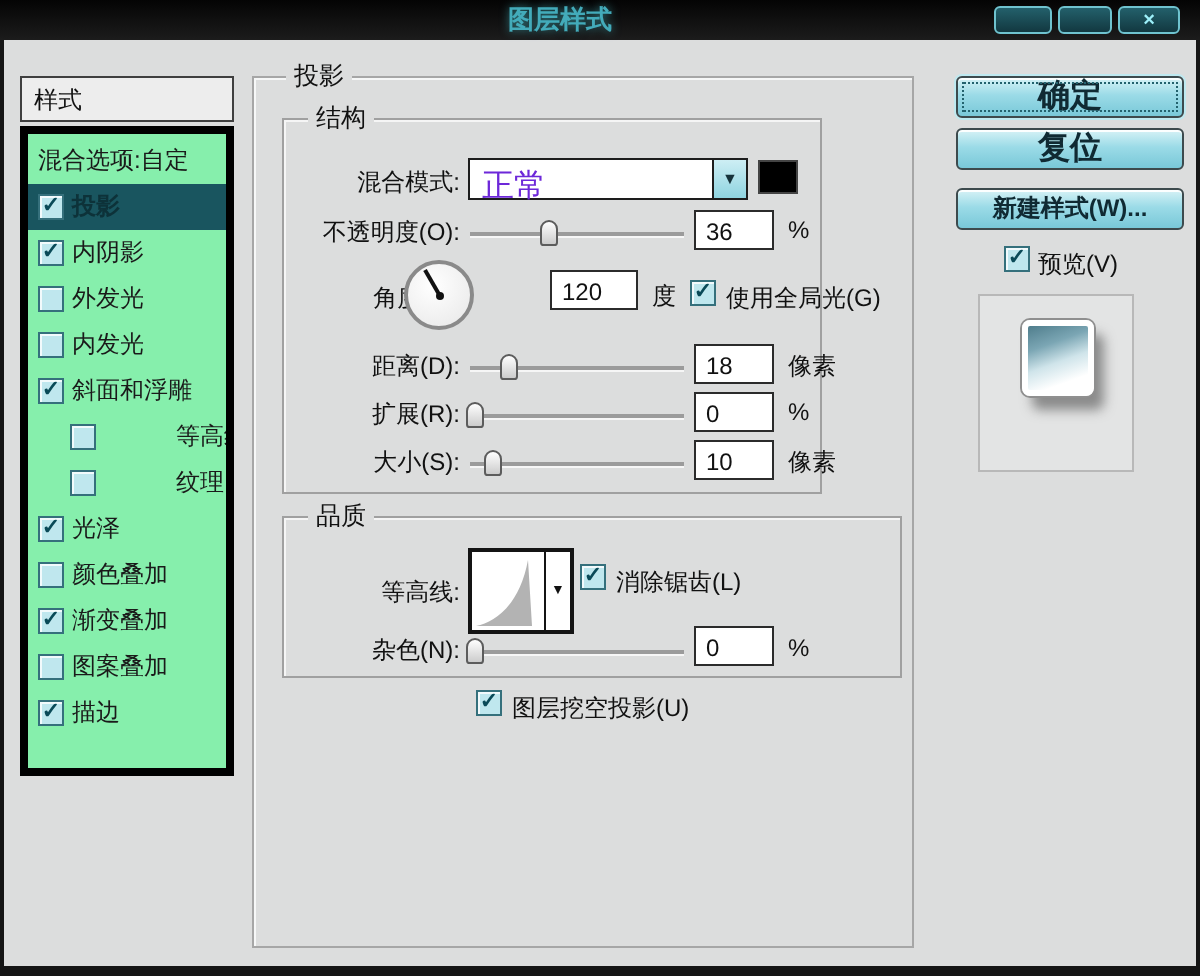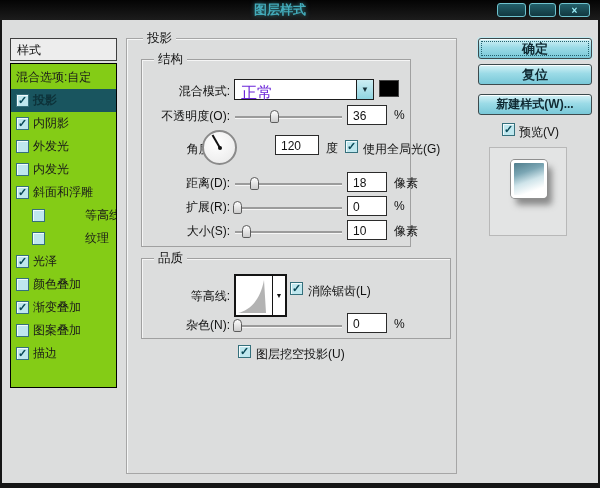--- a/index.html
+++ b/index.html
@@ -15,21 +15,21 @@
           display:flex;align-items:center;justify-content:center;box-sizing:border-box;}
   #btn-min{left:497px;width:29px}
   #btn-max{left:529px;width:27px}
   #btn-close{left:559px;width:31px}
   #bottom-strip{position:absolute;left:0;bottom:0;width:600px;height:5px;background:#151515;}
   
   #style-header{position:absolute;left:10px;top:38px;width:107px;height:23px;box-sizing:border-box;
                 border:1px solid #3f3f3f;background:#ededed;}
   #style-header span{display:block;margin:3px 0 0 6px;font-size:12px;color:#111;}
   #style-list{position:absolute;left:10px;top:63px;width:107px;height:325px;box-sizing:border-box;
-              border:1px solid #000000;background:#84cc16;padding-top:2px;overflow:hidden;}
+              border:4px solid #000000;background:#86efac;padding-top:2px;overflow:hidden;}
   .s-item{height:23px;display:flex;align-items:center;padding-left:5px;gap:4px;box-sizing:border-box;}
   .s-item.ind{padding-left:21px;gap:40px;}
   .s-item.sel{background:#19555f;}
   .s-label{font-size:12px;color:#1a1a1a;white-space:nowrap;}
   .sel .s-label{color:#0d3239;font-weight:bold;}
   
   .cb{display:inline-flex;align-items:center;justify-content:center;width:13px;height:13px;
       box-sizing:border-box;background:#bfe7ee;border:1px solid #35707c;color:#0a4a58;
       font-size:11px;font-weight:bold;line-height:1;flex:0 0 auto;
       box-shadow:inset 1px 1px 0 rgba(255,255,255,.8);}
@@ -71,21 +71,21 @@
   .inline-cb-label{position:absolute;font-size:12px;color:#111;white-space:nowrap;}
   .abs-cb{position:absolute;}
   
   #contour-combo{position:absolute;left:92px;top:15px;width:53px;height:43px;box-sizing:border-box;
                  background:#fff;border:2px solid #141414;display:flex;}
   #contour-thumb{width:36px;border-right:1px solid #141414;}
   #contour-dd{width:12px;display:flex;align-items:center;justify-content:center;font-size:7px;color:#111;}
   
   .btn{position:absolute;left:478px;width:114px;height:21px;box-sizing:border-box;
        background:linear-gradient(#d6f2f6,#9bdbe7 45%,#79c8d8);border:1px solid #3d4a4d;
-       border-radius:3px;font-size:13px;font-weight:bold;color:#102a33;
+       border-radius:3px;font-size:16px;font-weight:bold;color:#102a33;
        display:flex;align-items:center;justify-content:center;
        box-shadow:inset 0 1px 0 rgba(255,255,255,.9);}
   #ok-button{outline:1px dotted #23626e;outline-offset:-4px;box-shadow:0 0 0 1px #bfe9f0,inset 0 1px 0 rgba(255,255,255,.9);}
   #newstyle-button{font-size:12px;}
   #preview-panel{position:absolute;left:489px;top:147px;width:78px;height:89px;box-sizing:border-box;
                  background:#e3e4e4;border:1px solid #b8b8b8;}
   #preview-thumb{position:absolute;left:21px;top:12px;width:36px;height:38px;box-sizing:border-box;
                  border:3px solid #fff;border-radius:4px;
                  background:linear-gradient(160deg,#4f7d8c 0%,#7ba6b4 30%,#cfe4ea 55%,#ffffff 82%);
                  box-shadow:0 0 0 1px #8f8f8f,5px 7px 6px rgba(90,90,90,.65);}

